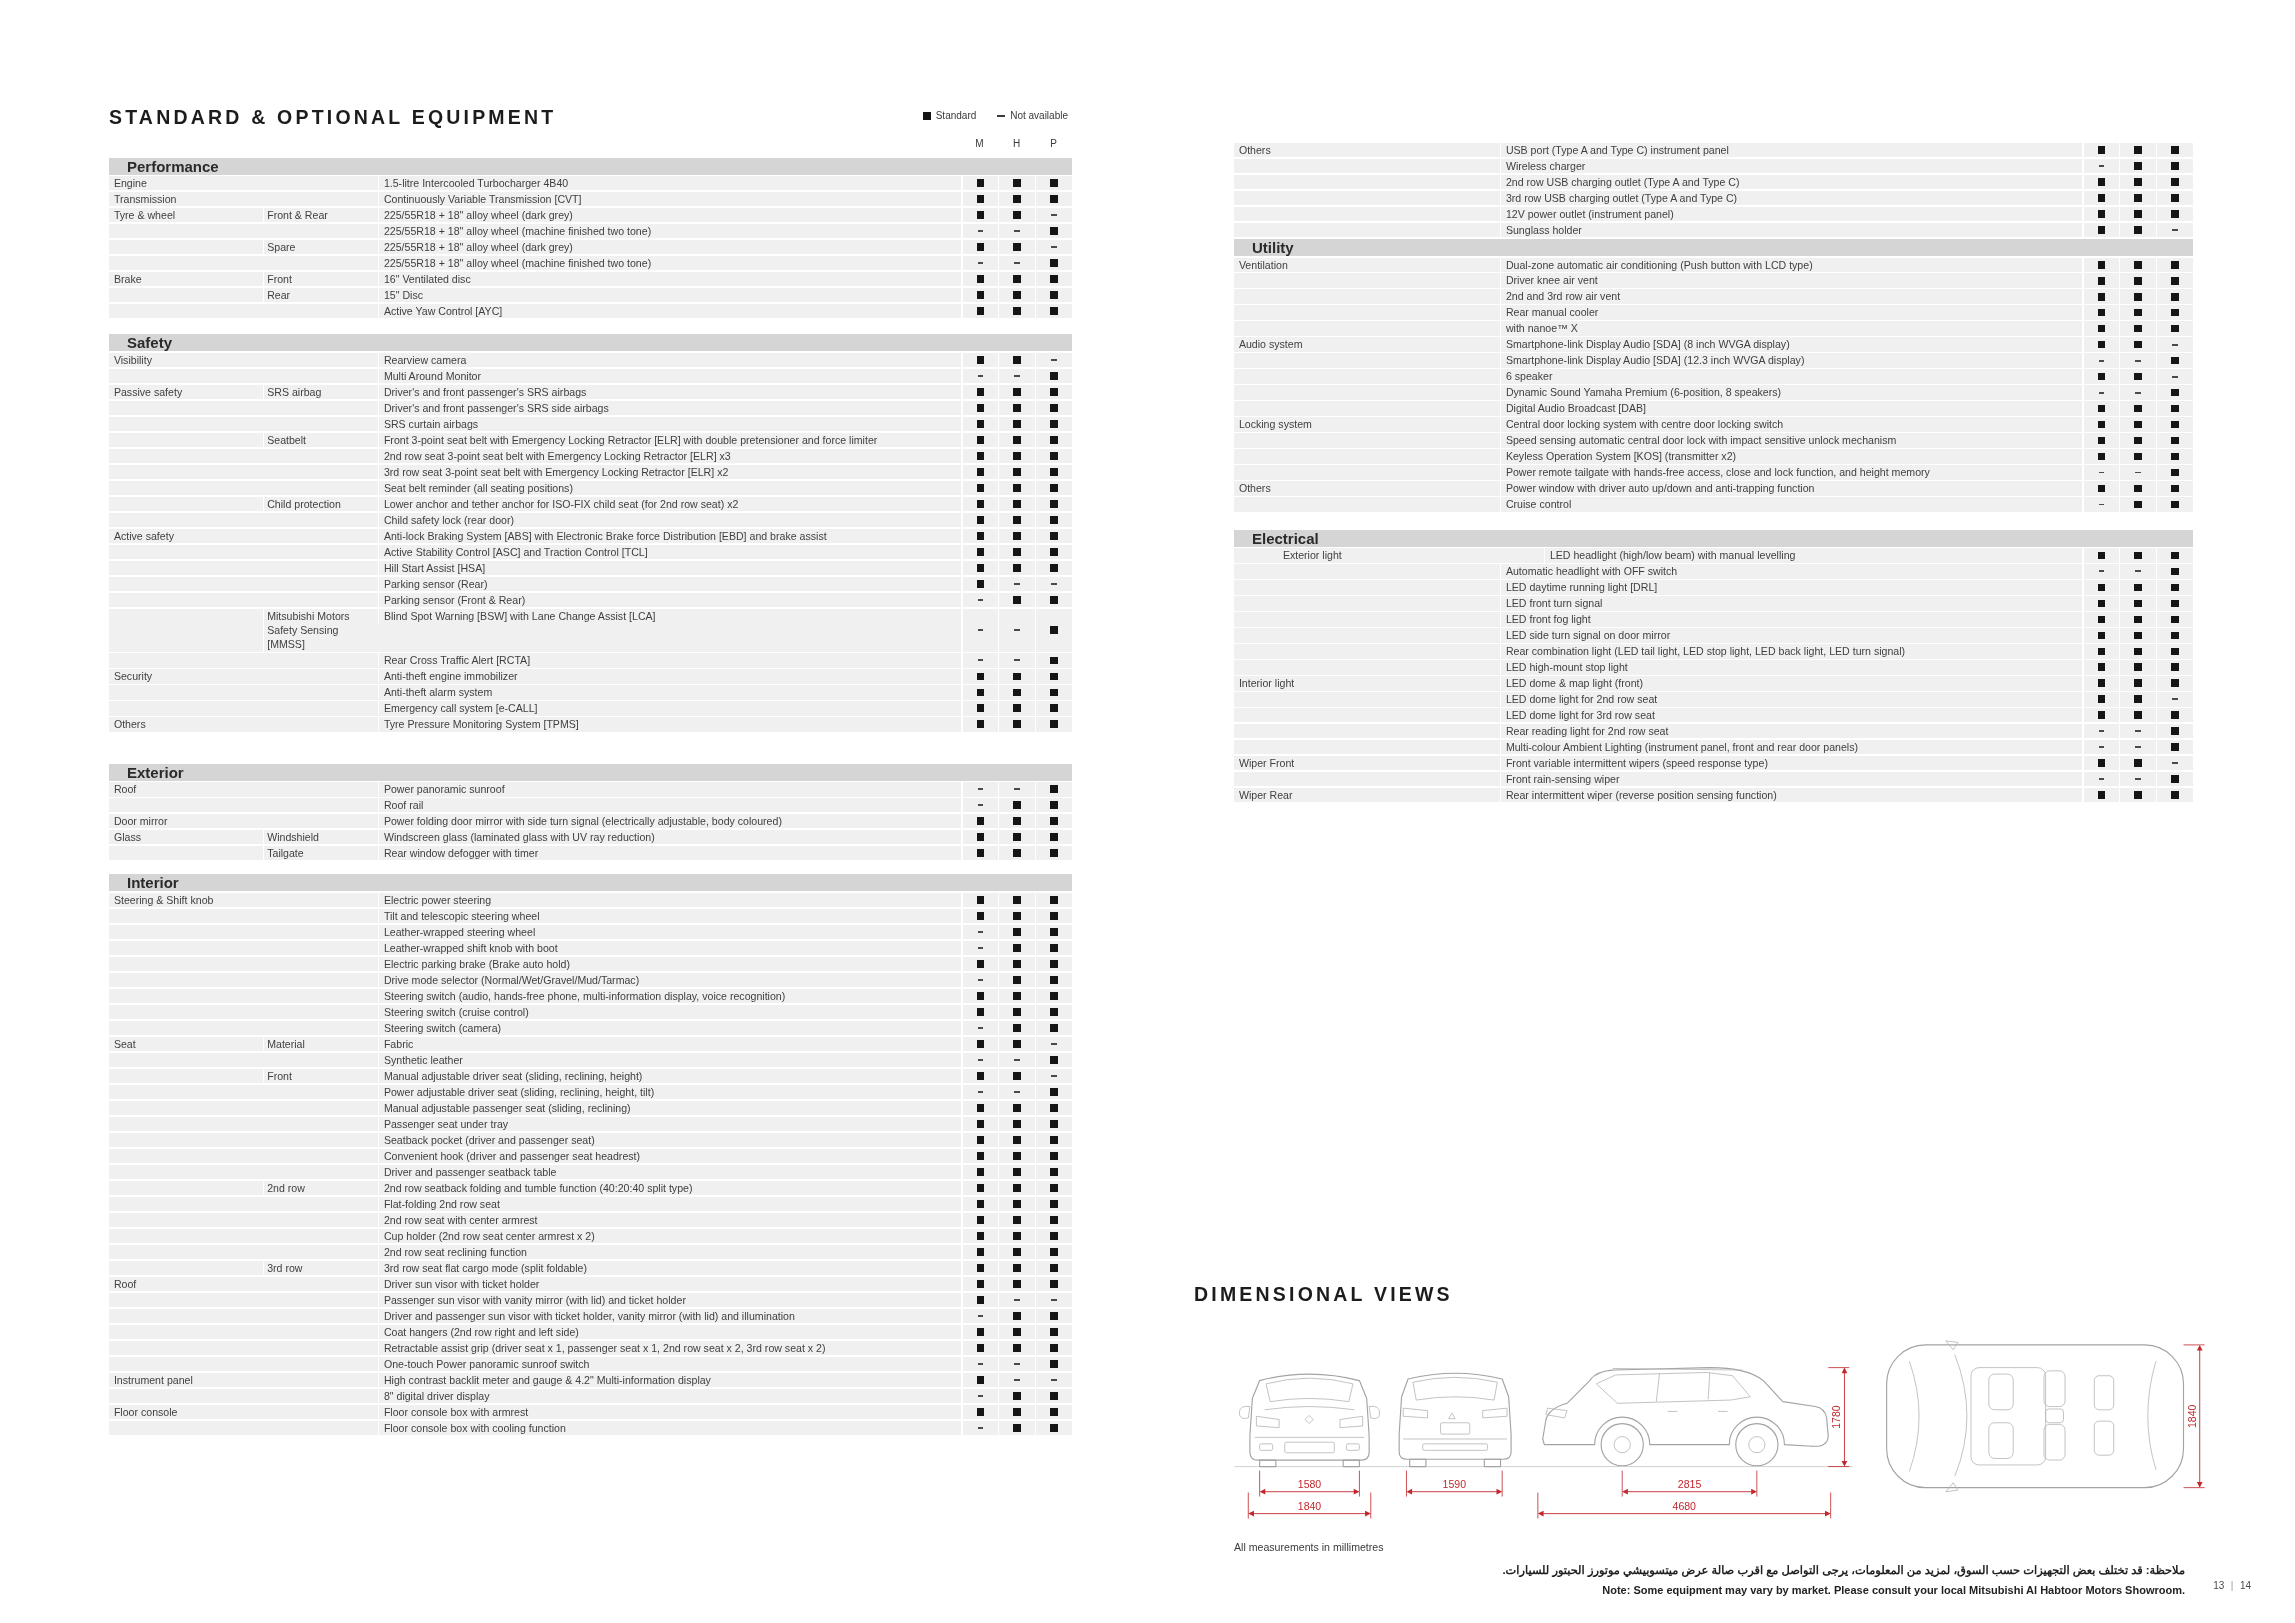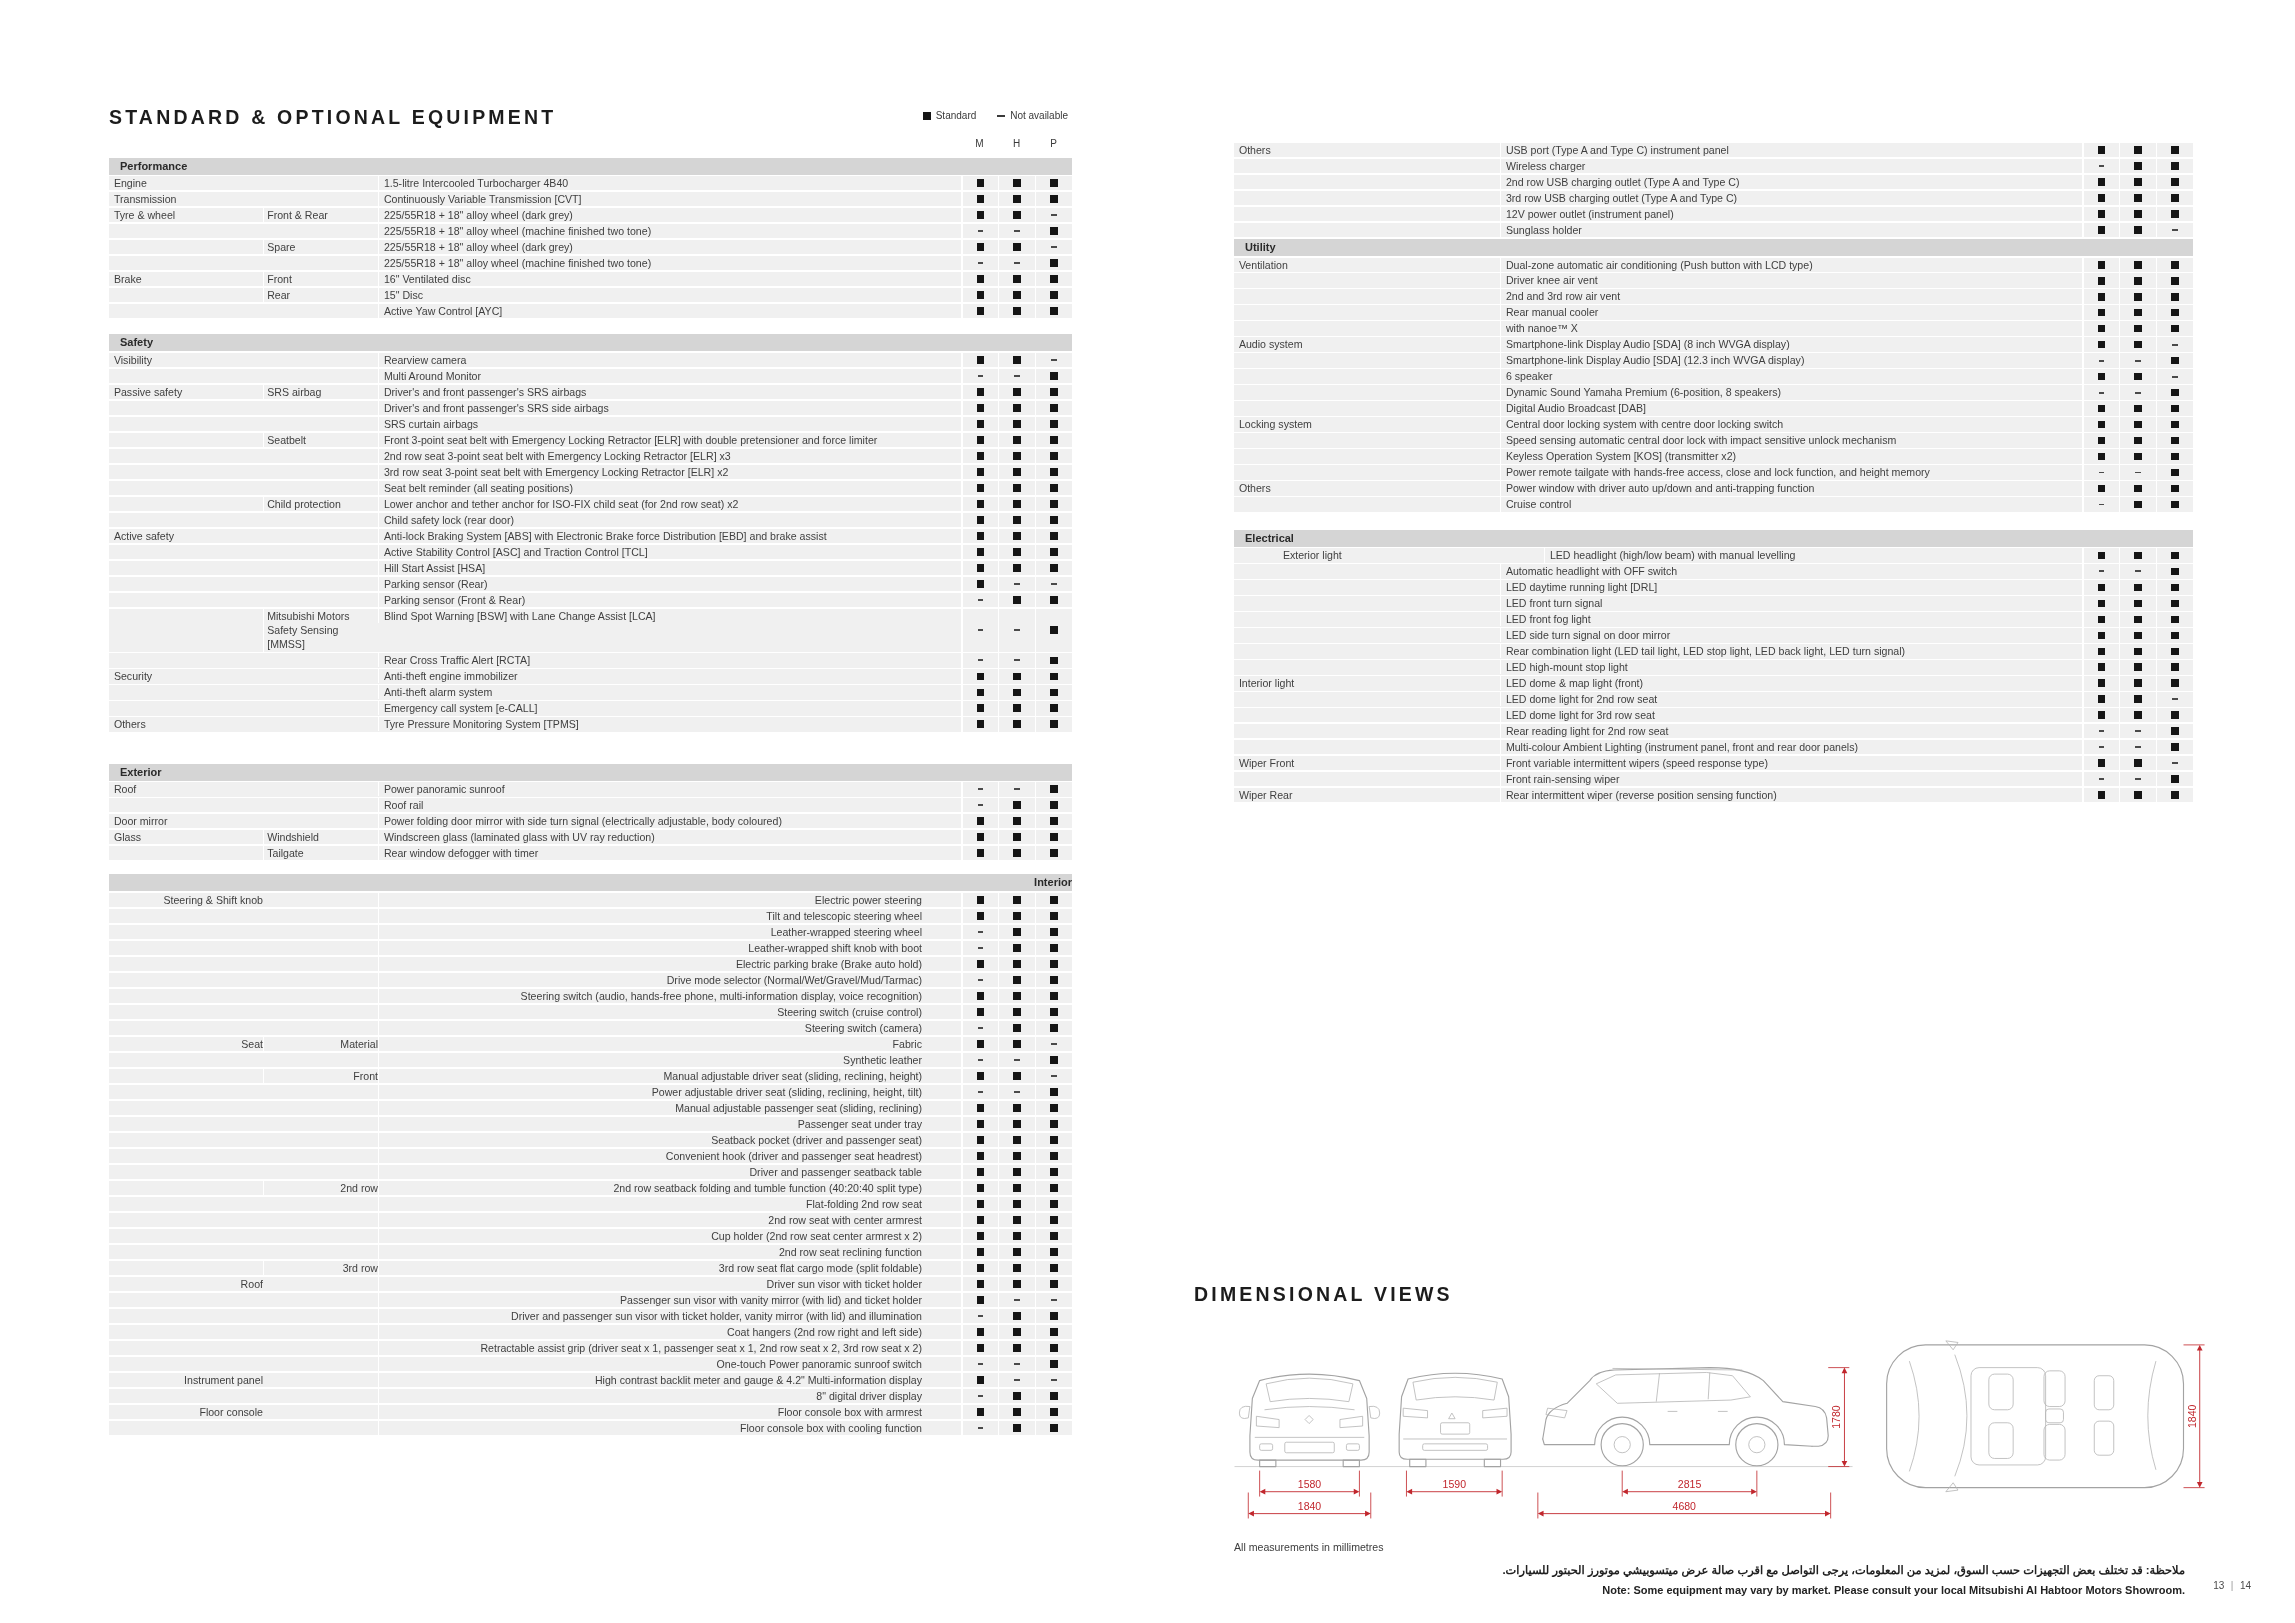--- a/index.html
+++ b/index.html
@@ -24,22 +24,22 @@
   .legend-item{display:flex;align-items:center;gap:4.9px;}
   .sq{width:8px;height:8px;background:var(--mark);display:inline-block;}
   .dashglyph{width:8px;height:2px;background:#3a3a3a;display:inline-block;}
   
   .spec-table{position:absolute;}
   #tleft{left:109px;top:138px;width:963px;}
   #tright{left:1234px;top:143px;width:959px;}
   .colheads{display:flex;justify-content:flex-end;font-size:10px;
     color:#3a3a3a;margin-bottom:6.5px;height:13px;}
   .colheads span{width:37px;text-align:center;}
-  .secbar{height:17px;background:var(--barbg);font-weight:bold;font-size:11px;
-    color:#2a2a2a;line-height:17px;padding-left:11px;margin-bottom:1.6px;}
+  .secbar{height:17px;background:var(--barbg);font-weight:bold;font-size:15px;
+    color:#2a2a2a;line-height:17px;padding-left:18px;margin-bottom:1.6px;}
   .row{display:flex;align-items:flex-start;background:var(--rowbg);
     margin-bottom:1.6px;min-height:14.4px;font-size:10.6px;line-height:14.3px;}
   .c-cat{padding-left:4.9px;flex-shrink:0;}
   .c-sub{flex-shrink:0;border-left:1.6px solid #fff;padding-left:3.2px;}
   .c-desc{flex:1;border-left:1.6px solid #fff;padding-left:4.9px;padding-right:39px;}
   .marks{flex-shrink:0;display:flex;align-self:stretch;}
   .mcell{width:37px;display:flex;align-items:center;justify-content:center;
     border-left:2.4px solid #fff;}
   .mcell + .mcell{border-left:1.6px solid #fff;}
   .mk-s{width:7.7px;height:7.7px;background:var(--mark);}
@@ -659,21 +659,21 @@
             </span>
             <span class="mcell">
               <span class="mk-s"></span>
             </span>
             <span class="mcell">
               <span class="mk-s"></span>
             </span>
           </div>
         </div>
       </div>
-      <div class="sec" style="margin-top: 14px; text-align: right;">
+      <div class="sec" style="margin-top: 14px;">
         <div class="secbar">Interior</div>
         <div class="row">
           <span class="c-cat" style="width: 154px;">Steering &amp; Shift knob</span>
           <span class="c-sub" style="width: 115px;"></span>
           <span class="c-desc">Electric power steering</span>
           <div class="marks">
             <span class="mcell">
               <span class="mk-s"></span>
             </span>
             <span class="mcell">

